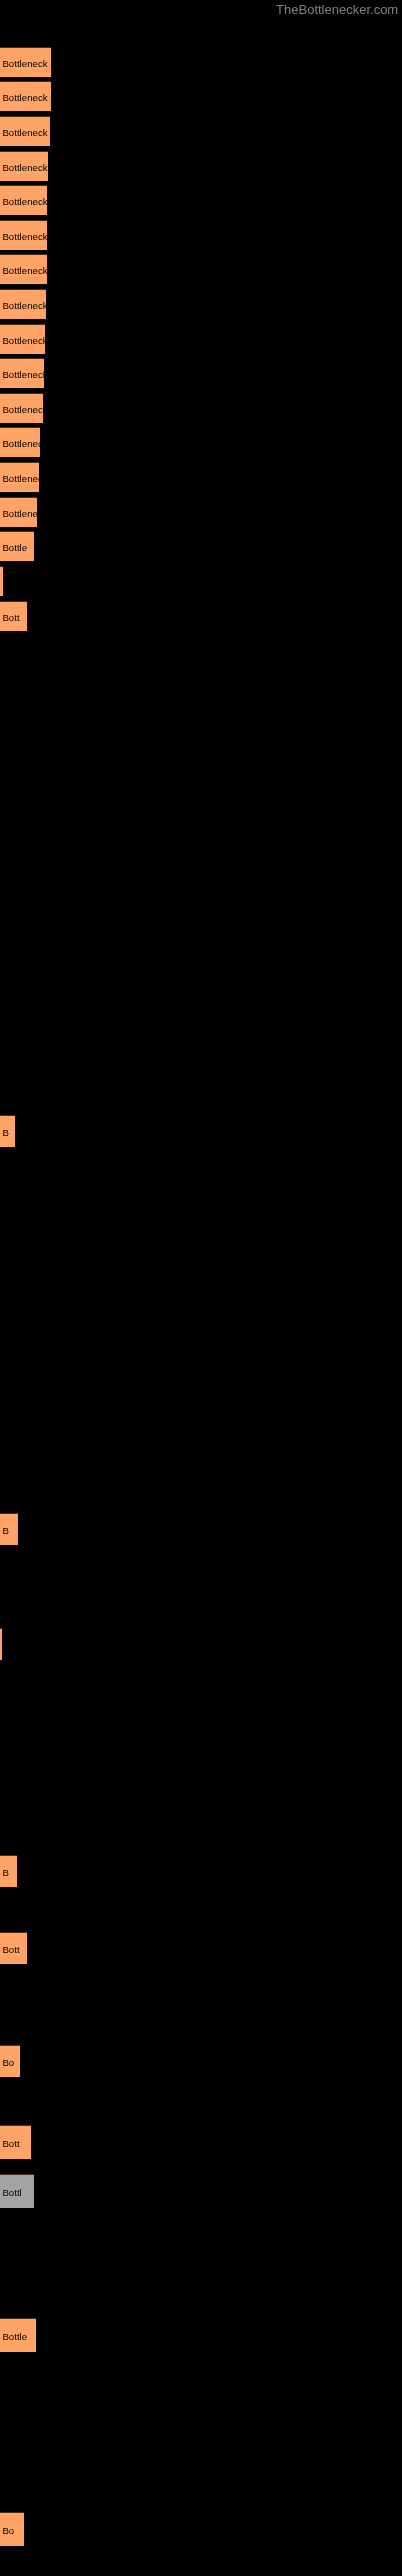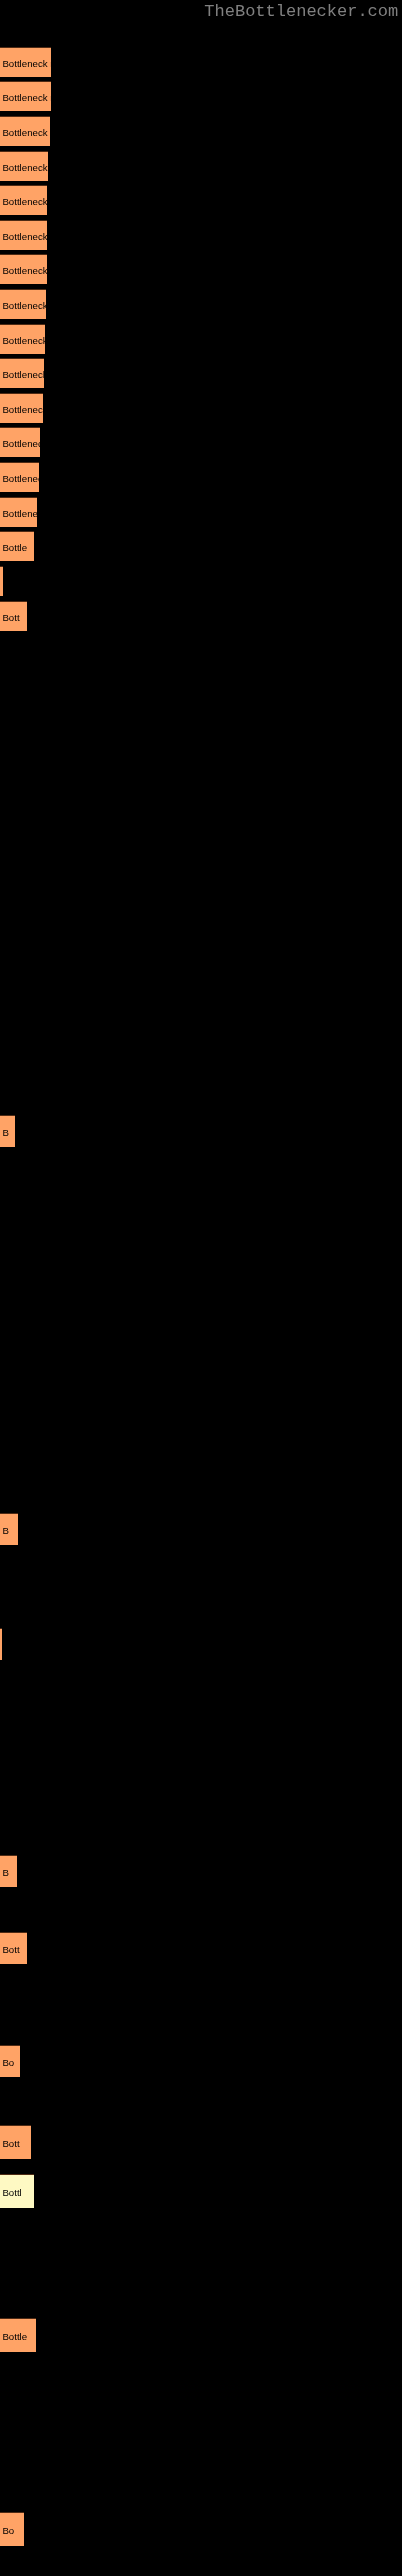--- a/index.html
+++ b/index.html
@@ -12,22 +12,22 @@
     height: 2576px;
     position: relative;
     overflow: hidden;
     font-family: "Liberation Sans", sans-serif;
   }
   #site-title {
     position: absolute;
     top: 1.6px;
     right: 4.8px;
     color: #808080;
-    font-size: 17px;
-    font-family: Liberation Mono, monospace;
+    font-size: 13px;
+    font-family: Liberation Sans, sans-serif;
     letter-spacing: 0px;
     white-space: nowrap;
   }
   #plot {
     position: absolute;
     left: 0;
     top: 0;
     width: 403px;
     height: 2576px;
   }
@@ -119,21 +119,21 @@
     </div>
     <div class="bar" style="left: 0px; top: 1932px; width: 26.6px; height: 32px; background: rgb(255, 163, 102); border-top-color: rgb(77, 42, 20);">
       <span class="bar-label">Bott</span>
     </div>
     <div class="bar" style="left: 0px; top: 2045px; width: 20px; height: 32px; background: rgb(255, 163, 102); border-top-color: rgb(77, 42, 20);">
       <span class="bar-label">Bo</span>
     </div>
     <div class="bar" style="left: 0px; top: 2125px; width: 31px; height: 34px; background: rgb(255, 163, 102); border-top-color: rgb(77, 42, 20);">
       <span class="bar-label">Bott</span>
     </div>
-    <div class="bar" style="left: 0px; top: 2174px; width: 34px; height: 34px; background: #fef9c3; border-top-color: rgb(77, 42, 20);">
+    <div class="bar" style="left: 0px; top: 2174px; width: 34px; height: 34px; background: #a3a3a3; border-top-color: rgb(77, 42, 20);">
       <span class="bar-label">Bottl</span>
     </div>
     <div class="bar" style="left: 0px; top: 2318px; width: 36px; height: 34px; background: rgb(255, 163, 102); border-top-color: rgb(77, 42, 20);">
       <span class="bar-label">Bottle</span>
     </div>
     <div class="bar" style="left: 0px; top: 2512px; width: 24px; height: 34px; background: rgb(255, 163, 102); border-top-color: rgb(77, 42, 20);">
       <span class="bar-label">Bo</span>
     </div>
   </div>
 

